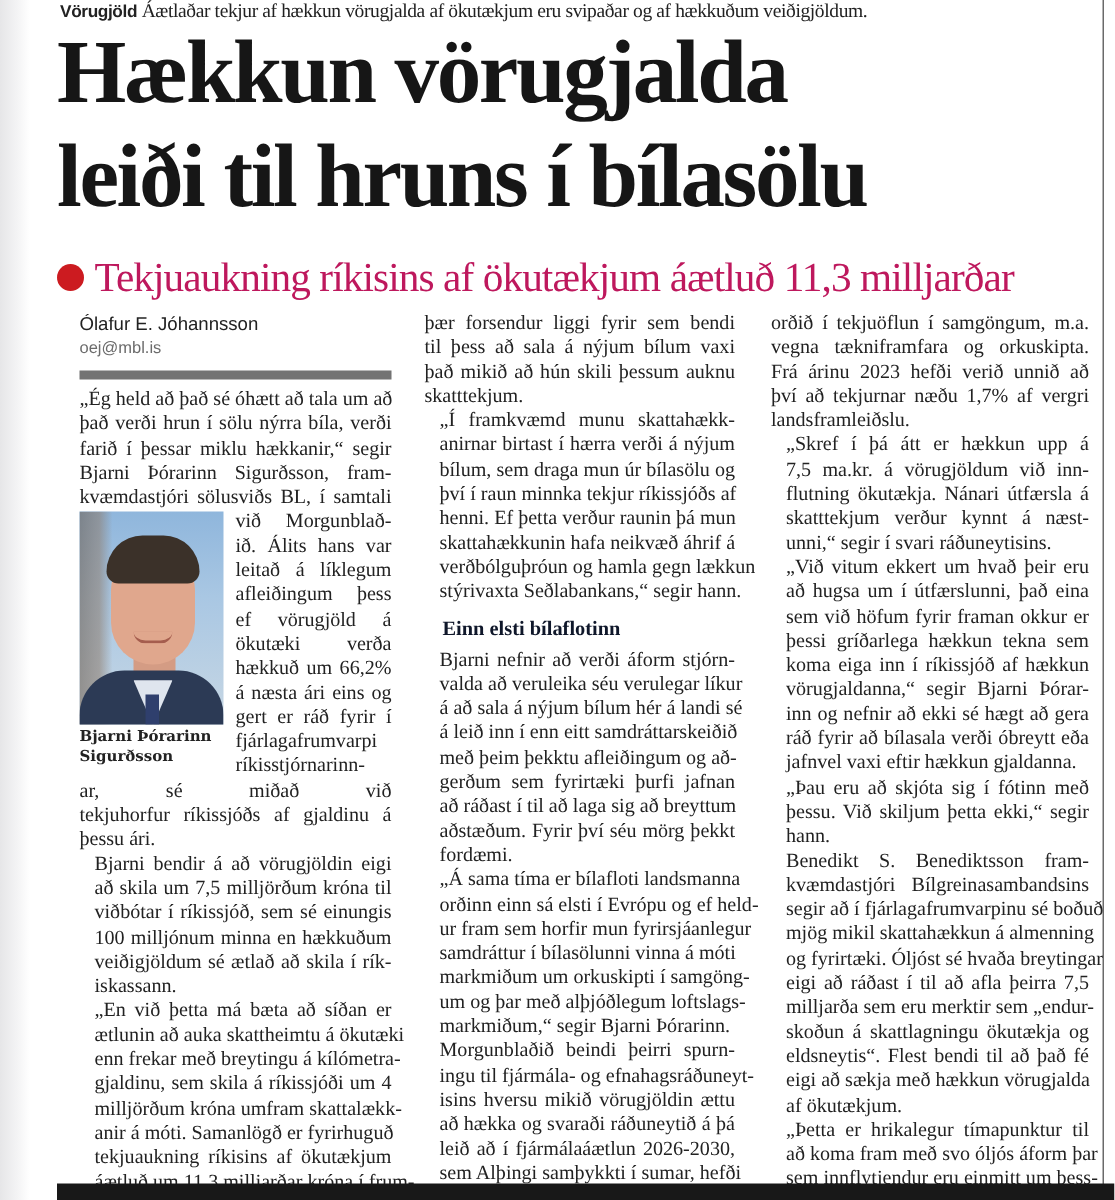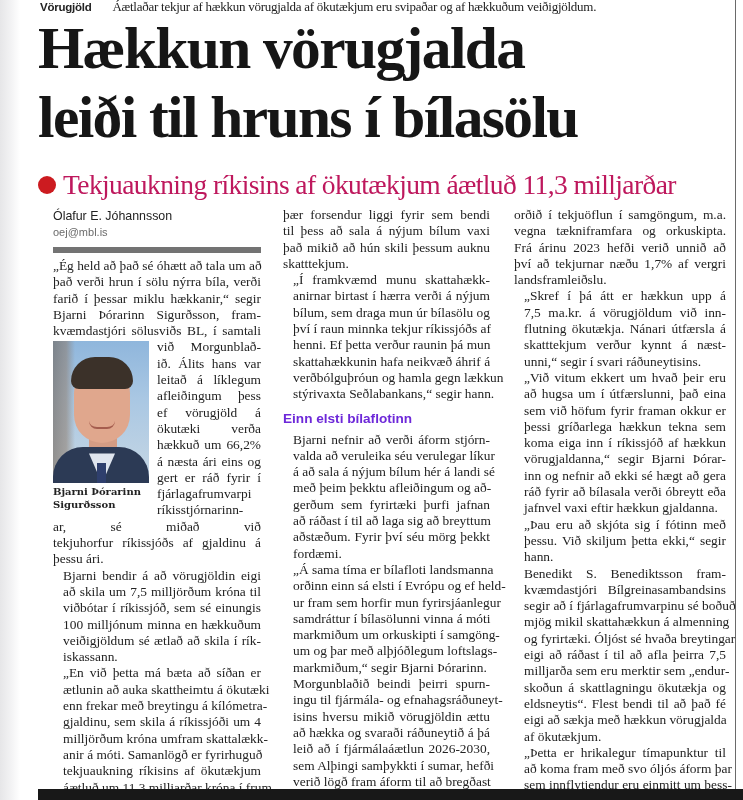--- a/index.html
+++ b/index.html
@@ -6,21 +6,21 @@
     html, body { width: 743px; height: 800px; overflow: hidden; background: #ffffff; }
     body { position: relative; font-family: "DejaVu Serif", serif; color: #1c1c1c; }
 
     .left-edge { position: absolute; left: 0; top: 0; width: 20px; height: 800px;
       background: linear-gradient(to right, #e6e6e8, #f4f4f5 60%, #ffffff); }
     .right-rule { position: absolute; left: 735px; top: 0; width: 1px; height: 790px; background: #6a6a6a; }
 
     .kicker { position: absolute; left: 40px; top: 0px; width: 695px; font-size: 11.6px; line-height: 14px;
       white-space: nowrap; overflow: hidden; letter-spacing: -0.25px; color: #222; }
     .kicker-label { font-family: "Liberation Sans", sans-serif; font-weight: bold; font-size: 11.5px; }
-    .kicker-text { font-family: "Liberation Serif", serif; font-size: 13px; margin-left: 21px; }
+    .kicker-text { font-family: "Liberation Serif", serif; font-size: 13px; margin-left: 3px; }
 
     .headline { position: absolute; left: 38px; top: 14px; width: 700px;
       font-family: "Liberation Serif", serif; font-weight: bold; font-size: 60px; line-height: 69px;
       letter-spacing: -1.6px; color: #161616; transform: scaleX(0.99); transform-origin: left; }
     .headline span { display: block; white-space: nowrap; }
 
     .subhead { position: absolute; left: 38px; top: 168px; width: 700px; height: 34px; display: flex; align-items: center; white-space: nowrap; }
     .red-dot { width: 18px; height: 18px; border-radius: 50%; background: #cc1b20; margin-right: 7px; flex: none; }
     .subhead-text { font-family: "Liberation Serif", serif; font-size: 27.5px; letter-spacing: -0.6px; color: #be185d; }
 
@@ -44,21 +44,21 @@
     .photo .tree { position: absolute; left: 0; top: 0; width: 22px; height: 142px; background: linear-gradient(90deg,#6c5a4a,#8d7a6a 60%, transparent); opacity: 0.55; }
     .photo .suit { position: absolute; left: 0; bottom: -4px; width: 96px; height: 40px; background: #2c3a55; border-radius: 30px 30px 0 0; }
     .photo .collar { position: absolute; left: 36px; bottom: 0; width: 26px; height: 30px; background: #dfe5ee; clip-path: polygon(0 0, 100% 0, 50% 100%); }
     .photo .tie { position: absolute; left: 44px; bottom: 0; width: 9px; height: 20px; background: #2f3f6d; }
     .photo .neck { position: absolute; left: 36px; bottom: 26px; width: 28px; height: 22px; background: #d49c84; }
     .photo .face { position: absolute; left: 21px; top: 28px; width: 56px; height: 74px; border-radius: 26px 26px 30px 30px; background: #e0a78d; }
     .photo .hair { position: absolute; left: 18px; top: 16px; width: 62px; height: 32px; border-radius: 30px 30px 10px 10px; background: #3b3129; }
     .photo .smile { position: absolute; left: 36px; top: 80px; width: 26px; height: 8px; border-bottom: 2px solid #a55d4e; border-radius: 0 0 14px 14px; }
     .caption { font-family: "DejaVu Serif", serif; font-weight: bold; font-size: 10px; line-height: 12.5px; color: #222; padding-top: 3px; }
 
-    .subheading { font-family: Liberation Sans, sans-serif; font-weight: bold; font-size: 13.6px; line-height: 16px; margin: 8px 0 5px 0; color: #6d28d9; }
+    .subheading { font-family: Liberation Serif, serif; font-weight: bold; font-size: 13.6px; line-height: 16px; margin: 8px 0 5px 12px; color: #0f172a; }
 
     .bottom-bar { position: absolute; left: 38px; top: 789px; width: 705px; height: 11px; background: #181818; }
   </style>
 </head>
 <body>
 
 <div class="left-edge"></div>
 <div class="right-rule"></div>
 
 <div class="kicker">
@@ -154,20 +154,21 @@
     <span class="line">henni. Ef þetta verður raunin þá mun</span>
     <span class="line">skattahækkunin hafa neikvæð áhrif á</span>
     <span class="line">verðbólguþróun og hamla gegn lækkun</span>
     <span class="line last">stýrivaxta Seðlabankans,“ segir hann.</span>
   </div>
   <div class="subheading">Einn elsti bílaflotinn</div>
   <div class="p indent">
     <span class="line">Bjarni nefnir að verði áform stjórn-</span>
     <span class="line">valda að veruleika séu verulegar líkur</span>
     <span class="line">á að sala á nýjum bílum hér á landi sé</span>
+    <span class="line">á leið inn í enn eitt samdráttarskeiðið</span>
     <span class="line">með þeim þekktu afleiðingum og að-</span>
     <span class="line">gerðum sem fyrirtæki þurfi jafnan</span>
     <span class="line">að ráðast í til að laga sig að breyttum</span>
     <span class="line">aðstæðum. Fyrir því séu mörg þekkt</span>
     <span class="line last">fordæmi.</span>
   </div>
   <div class="p indent">
     <span class="line">„Á sama tíma er bílafloti landsmanna</span>
     <span class="line">orðinn einn sá elsti í Evrópu og ef held-</span>
     <span class="line">ur fram sem horfir mun fyrirsjáanlegur</span>

